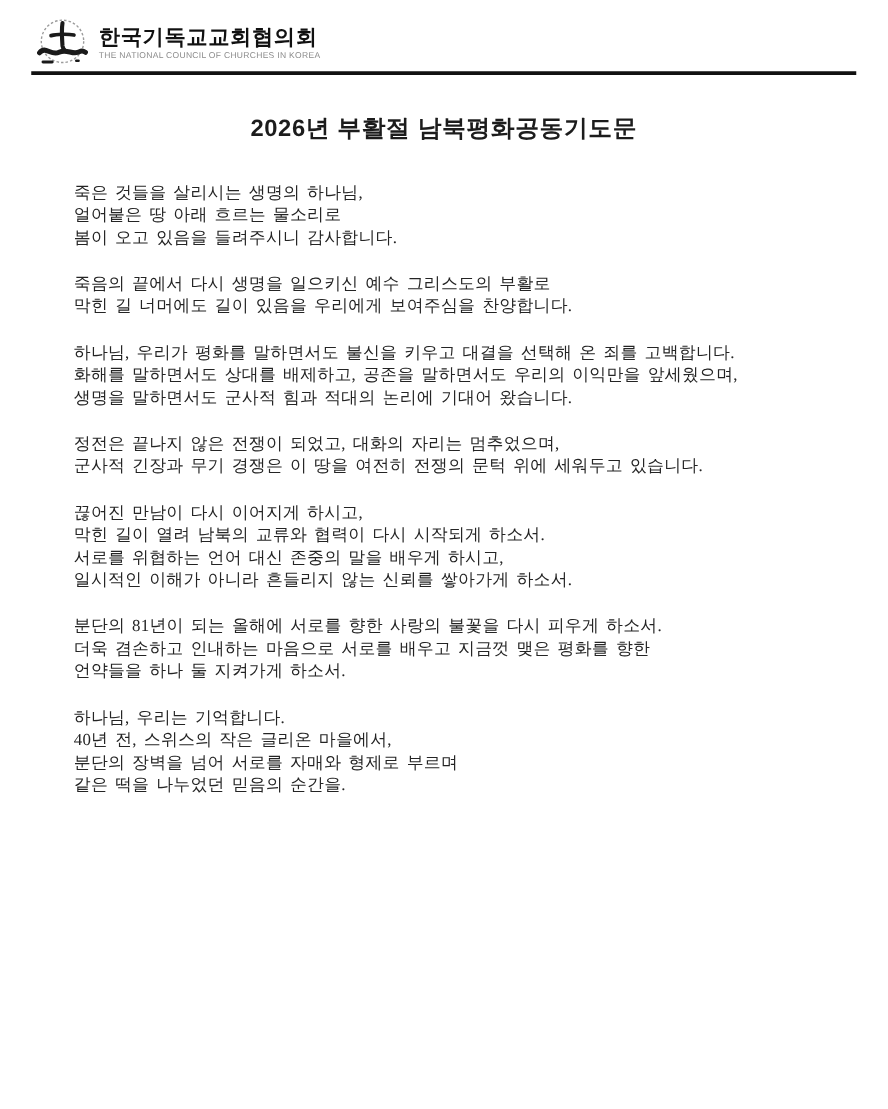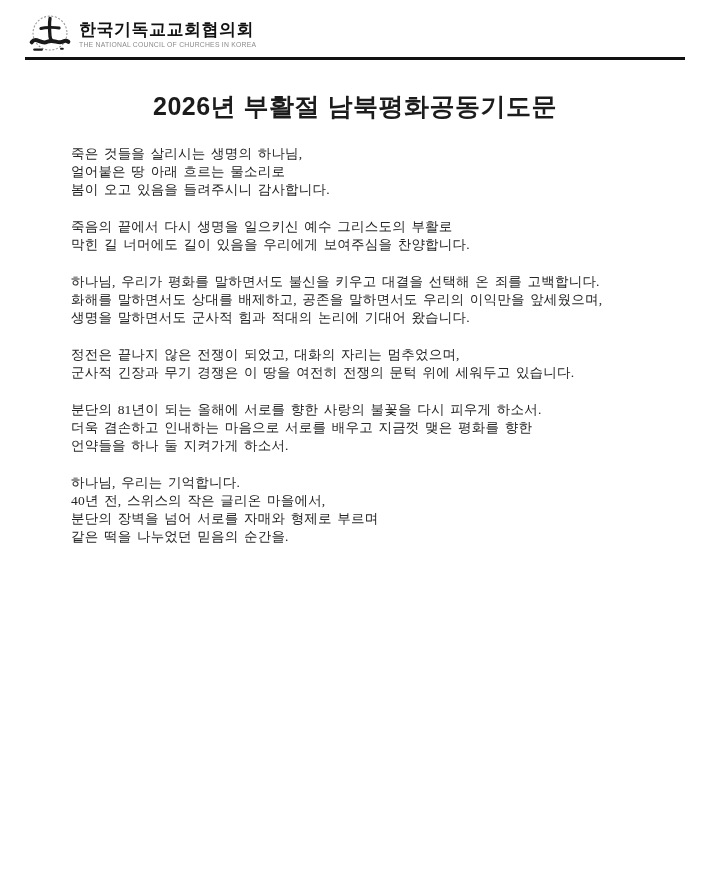--- a/index.html
+++ b/index.html
@@ -61,35 +61,35 @@
     border: none;
   }
   
   .doc-title {
     position: absolute;
     top: 90px;
     left: 0;
     width: 100%;
     text-align: center;
     font-family: "Liberation Sans", sans-serif;
-    font-size: 25px;
+    font-size: 19px;
     font-weight: 700;
     color: #1c1c1c;
     letter-spacing: 0.5px;
     margin: 0;
   }
   
   .prayer-body {
     position: absolute;
     top: 145px;
     left: 55px;
     right: 28px;
   }
   .prayer-body p {
-    margin: 0 0 19px 16px;
+    margin: 0 0 19px 4px;
     font-size: 13.5px;
     line-height: 18px;
     color: #242424;
     letter-spacing: 0.2px;
     word-spacing: 2px;
     white-space: nowrap;
   }
 </style>
 </head>
 <body>
@@ -117,17 +117,18 @@
 
   <div class="header-rule"></div>
 
   <h1 class="doc-title">2026년 부활절 남북평화공동기도문</h1>
 
   <div class="prayer-body">
       <p>죽은 것들을 살리시는 생명의 하나님,<br>얼어붙은 땅 아래 흐르는 물소리로<br>봄이 오고 있음을 들려주시니 감사합니다.</p>
       <p>죽음의 끝에서 다시 생명을 일으키신 예수 그리스도의 부활로<br>막힌 길 너머에도 길이 있음을 우리에게 보여주심을 찬양합니다.</p>
       <p>하나님, 우리가 평화를 말하면서도 불신을 키우고 대결을 선택해 온 죄를 고백합니다.<br>화해를 말하면서도 상대를 배제하고, 공존을 말하면서도 우리의 이익만을 앞세웠으며,<br>생명을 말하면서도 군사적 힘과 적대의 논리에 기대어 왔습니다.</p>
       <p>정전은 끝나지 않은 전쟁이 되었고, 대화의 자리는 멈추었으며,<br>군사적 긴장과 무기 경쟁은 이 땅을 여전히 전쟁의 문턱 위에 세워두고 있습니다.</p>
+      <p>끊어진 만남이 다시 이어지게 하시고,<br>막힌 길이 열려 남북의 교류와 협력이 다시 시작되게 하소서.<br>서로를 위협하는 언어 대신 존중의 말을 배우게 하시고,<br>일시적인 이해가 아니라 흔들리지 않는 신뢰를 쌓아가게 하소서.</p>
       <p>분단의 81년이 되는 올해에 서로를 향한 사랑의 불꽃을 다시 피우게 하소서.<br>더욱 겸손하고 인내하는 마음으로 서로를 배우고 지금껏 맺은 평화를 향한<br>언약들을 하나 둘 지켜가게 하소서.</p>
       <p>하나님, 우리는 기억합니다.<br>40년 전, 스위스의 작은 글리온 마을에서,<br>분단의 장벽을 넘어 서로를 자매와 형제로 부르며<br>같은 떡을 나누었던 믿음의 순간을.</p>
     </div>
 
 </div>
 
 </body></html>

